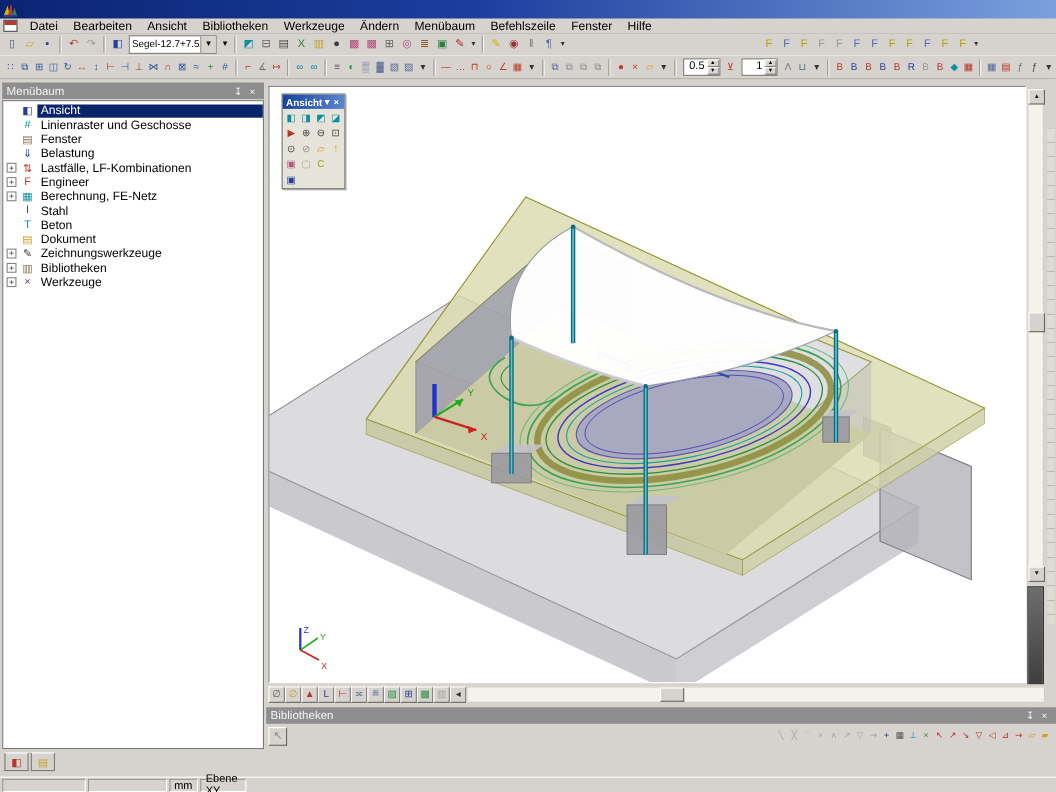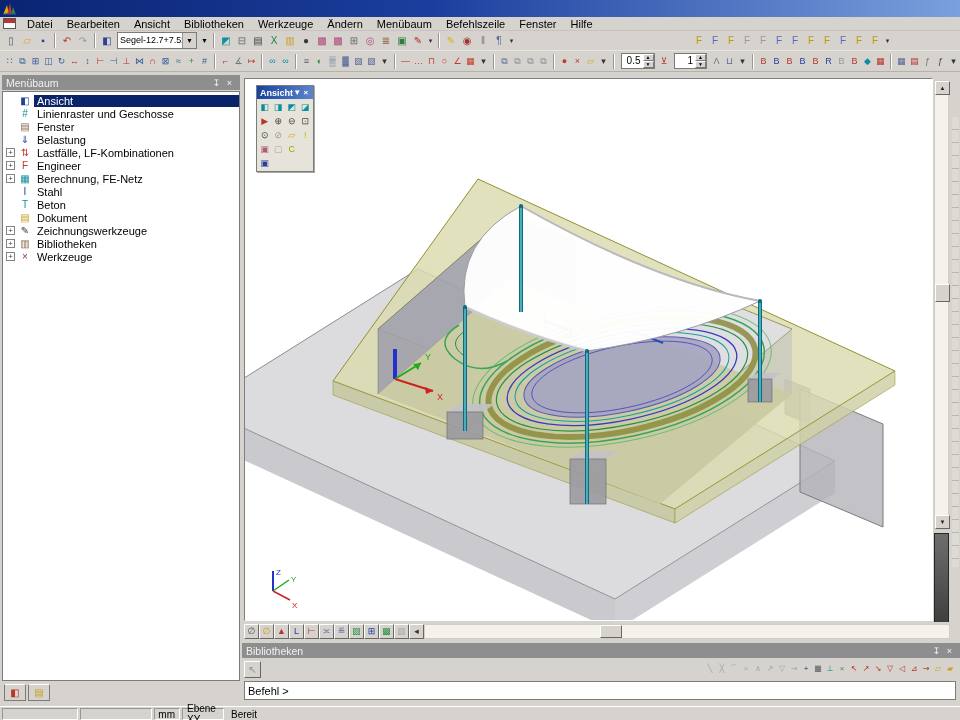--- a/index.html
+++ b/index.html
@@ -893,28 +893,24 @@
           <span class="g" style="color: rgb(184, 53, 42);">⇝</span>
         </div>
         <div class="tbtn">
           <span class="g" style="color: rgb(201, 162, 39);">▱</span>
         </div>
         <div class="tbtn">
           <span class="g" style="color: rgb(201, 162, 39);">▰</span>
         </div>
       </div>
   </div>
-  <input id="cmdinput" type="text" value="Befehl &gt;" style="">
 </div>
 
 <div id="statusbar">
   <div class="scell" style="left:2px; width:76px;"></div>
   <div class="scell" style="left:80px; width:72px;"></div>
   <div class="scell" style="left:154px; width:26px; justify-content:flex-end;">
     <span>mm</span>
     </div>
   <div class="scell" style="left:182px; width:42px;">
     <span>Ebene XY</span>
     </div>
-  <div class="scell" style="left:226px; width:732px; border-color:transparent;">
-    <span>Bereit</span>
-    </div>
 </div>
 
 </body></html>

